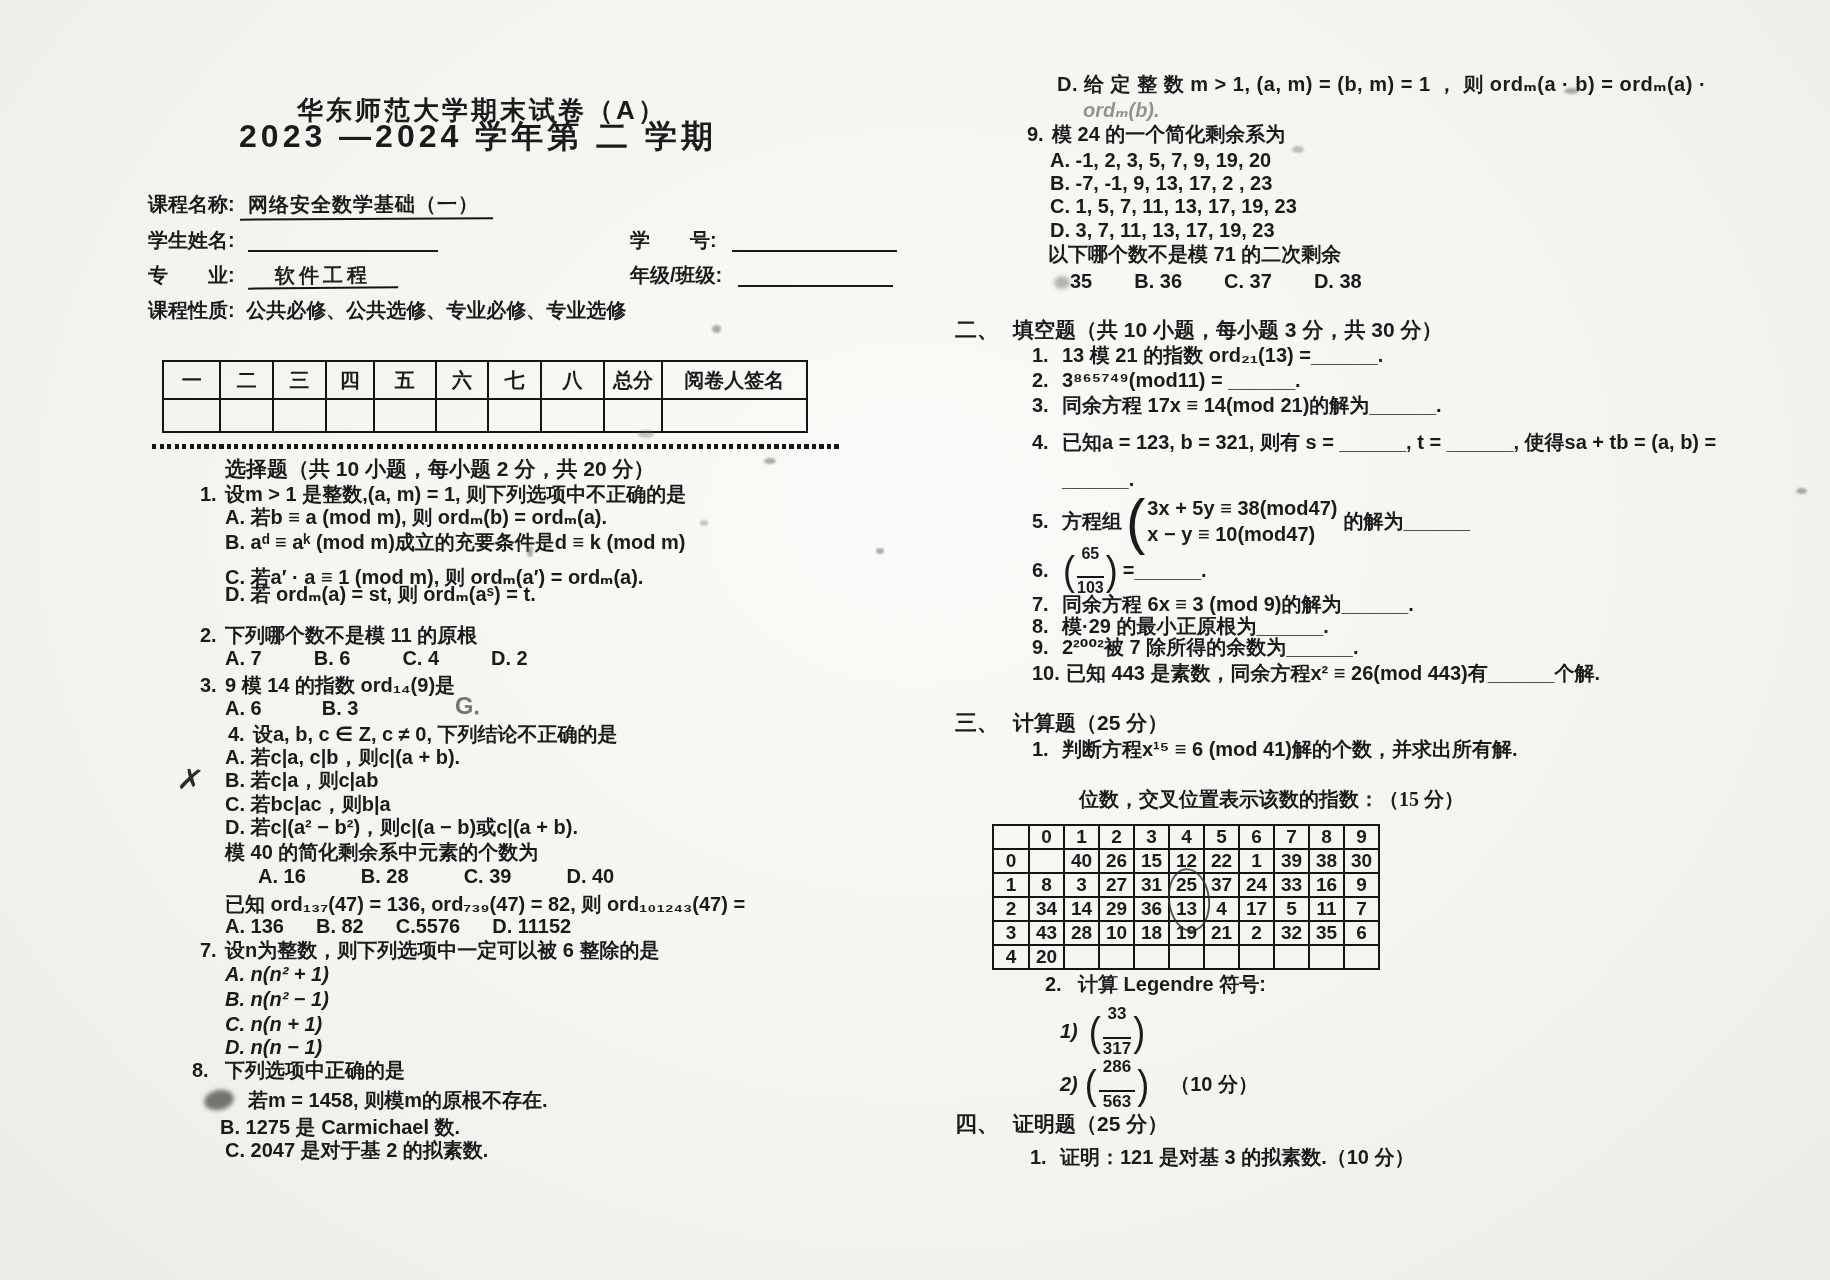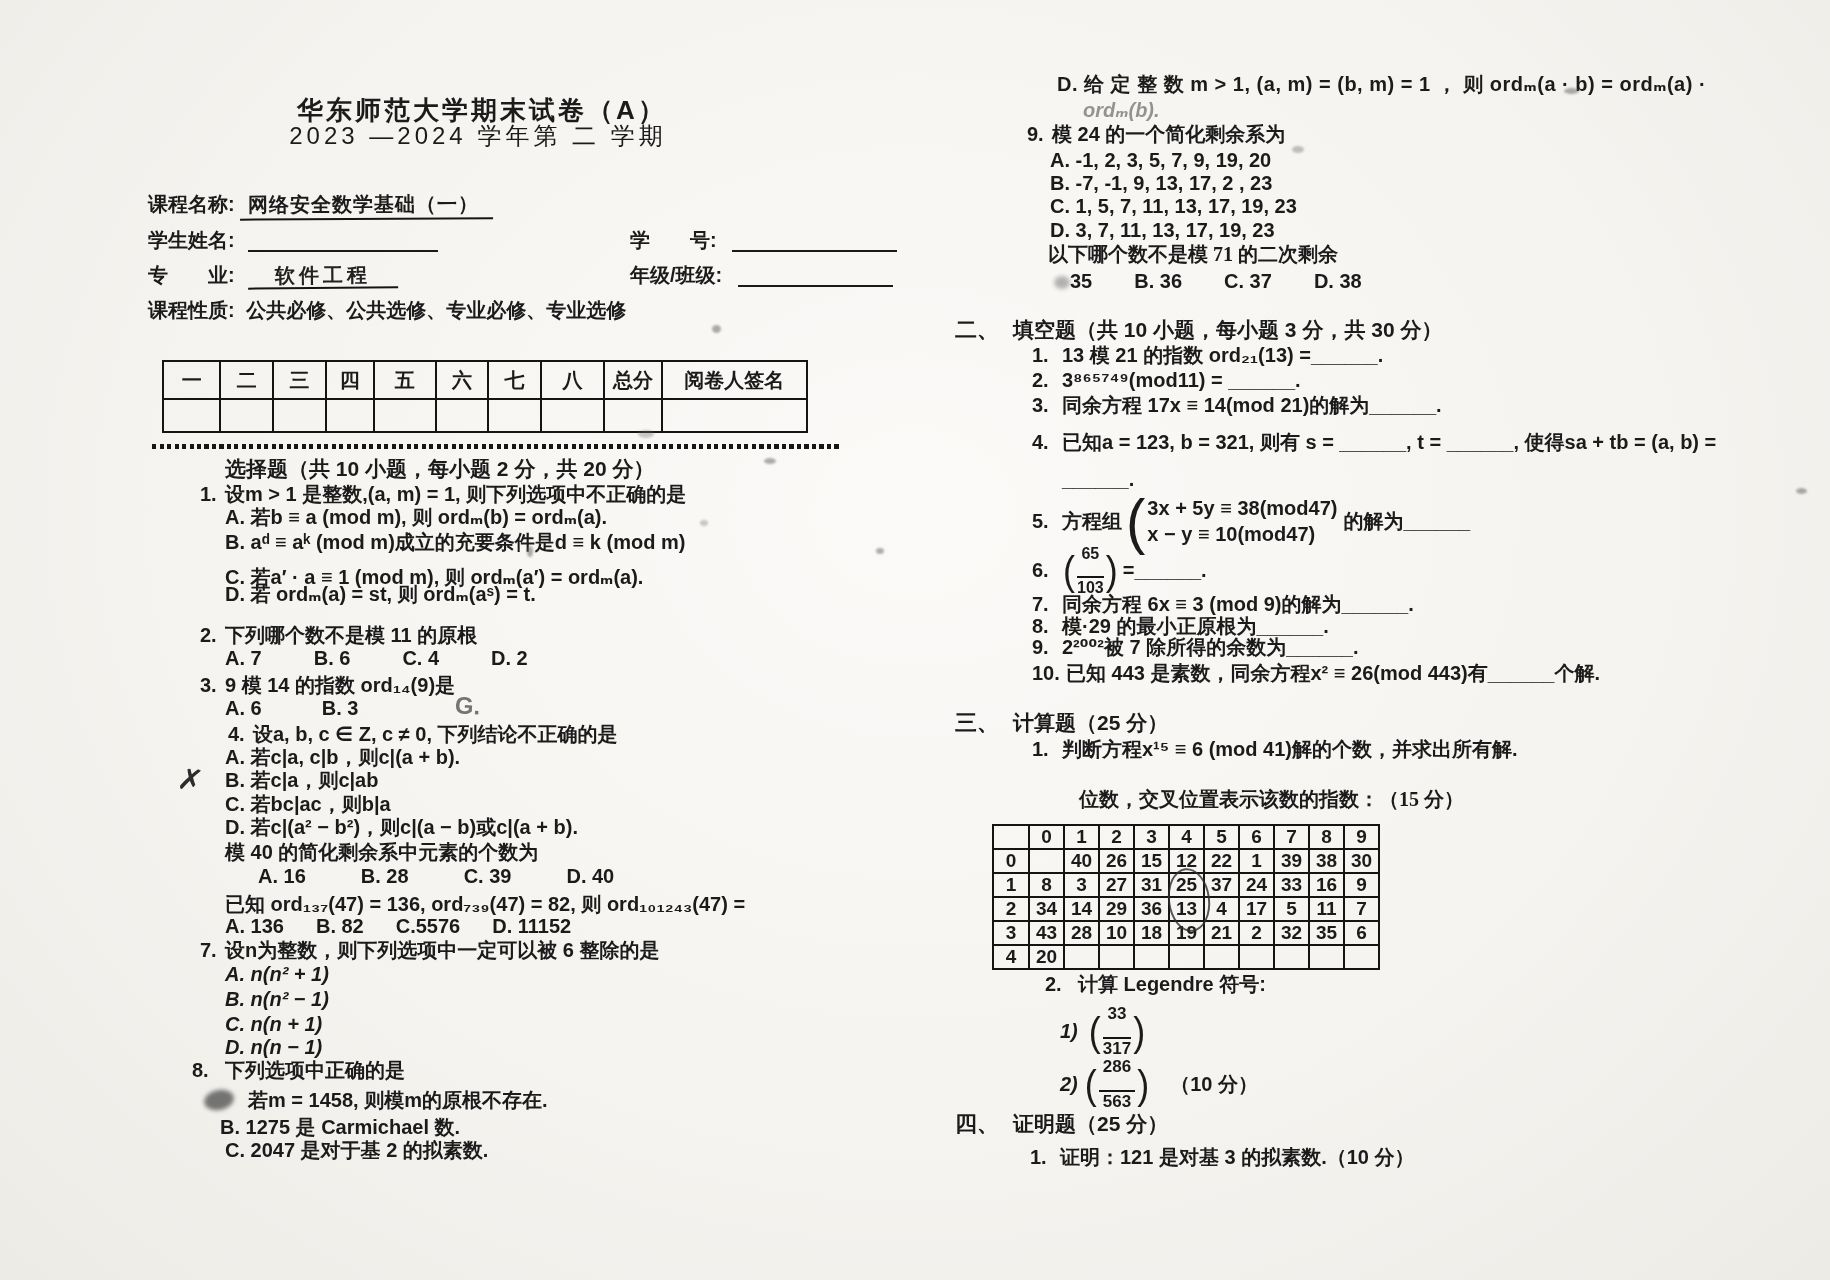--- a/index.html
+++ b/index.html
@@ -5,21 +5,21 @@
   html,body{margin:0;padding:0;}
   .page{position:relative;width:1830px;height:1280px;overflow:hidden;
     background:#f6f5f2;
     background-image:radial-gradient(ellipse at 50% 40%, #fbfaf8 0%, #f4f3ef 60%, #ecebe6 100%);
     font-family:"Liberation Sans","DejaVu Sans",sans-serif;color:#1b1b1b;}
   .col{position:absolute;top:0;height:1280px;}
   #col-left{left:148px;width:660px;}
   #col-right{left:995px;width:760px;}
   .ln{position:absolute;white-space:nowrap;font-size:20px;font-weight:600;line-height:24px;}
   .title{font-size:26px;font-weight:700;letter-spacing:3px;text-align:center;}
-  .subtitle{font-size:24px;font-weight:400;letter-spacing:4px;text-align:center;}
+  .subtitle{font-size:32px;font-weight:700;letter-spacing:4px;text-align:center;}
   .flabel{font-weight:700;}
   .blank{display:inline-block;border-bottom:2px solid #1a1a1a;height:22px;vertical-align:bottom;}
   .fvalue-course{font-weight:700;border-bottom:2.5px solid #141414;padding:0 14px 2px 8px;
     letter-spacing:1px;transform:rotate(-.3deg);display:inline-block;}
   .fvalue-major{font-weight:700;border-bottom:2.5px solid #141414;width:150px;display:inline-block;
     text-align:center;letter-spacing:4px;color:#222;transform:rotate(-.5deg);}
   table{border-collapse:collapse;}
   .score-table{position:absolute;left:14px;top:360px;}
   .score-table th,.score-table td{border:2.5px solid #141414;text-align:center;
     font-size:20px;font-weight:700;padding:0;}
@@ -206,21 +206,21 @@
     <div class="ln ital faded" style="left:88px;top:98px;">ordₘ(b).</div>
 
     <div class="ln" style="left:32px;top:122px;">
       <span class="qn">9.</span><span>模 24 的一个简化剩余系为</span>
     </div>
     <div class="ln" style="left:55px;top:148px;">A.  -1, 2, 3, 5, 7, 9, 19, 20</div>
     <div class="ln" style="left:55px;top:171px;">B.  -7, -1, 9, 13, 17, 2 , 23</div>
     <div class="ln" style="left:55px;top:194px;">C.  1, 5, 7, 11, 13, 17, 19, 23</div>
     <div class="ln" style="left:55px;top:218px;">D.  3, 7, 11, 13, 17, 19, 23</div>
 
-    <div class="ln" style="left:53px;top:242px;font-family:Liberation Serif, serif;">以下哪个数不是模 71 的二次剩余</div>
+    <div class="ln" style="left:53px;top:242px;">以下哪个数不是模 71 的二次剩余</div>
     <div class="opts" style="left:75px;top:270px;gap:42px;">
         <span>35</span>
         <span>B. 36</span>
         <span>C. 37</span>
         <span>D. 38</span>
       </div>
 
     <div class="ln" style="left:-40px;top:318px;">
       <span class="sn">二、</span><span class="heading">填空题（共 10 小题，每小题 3 分，共 30 分）</span>
     </div>

